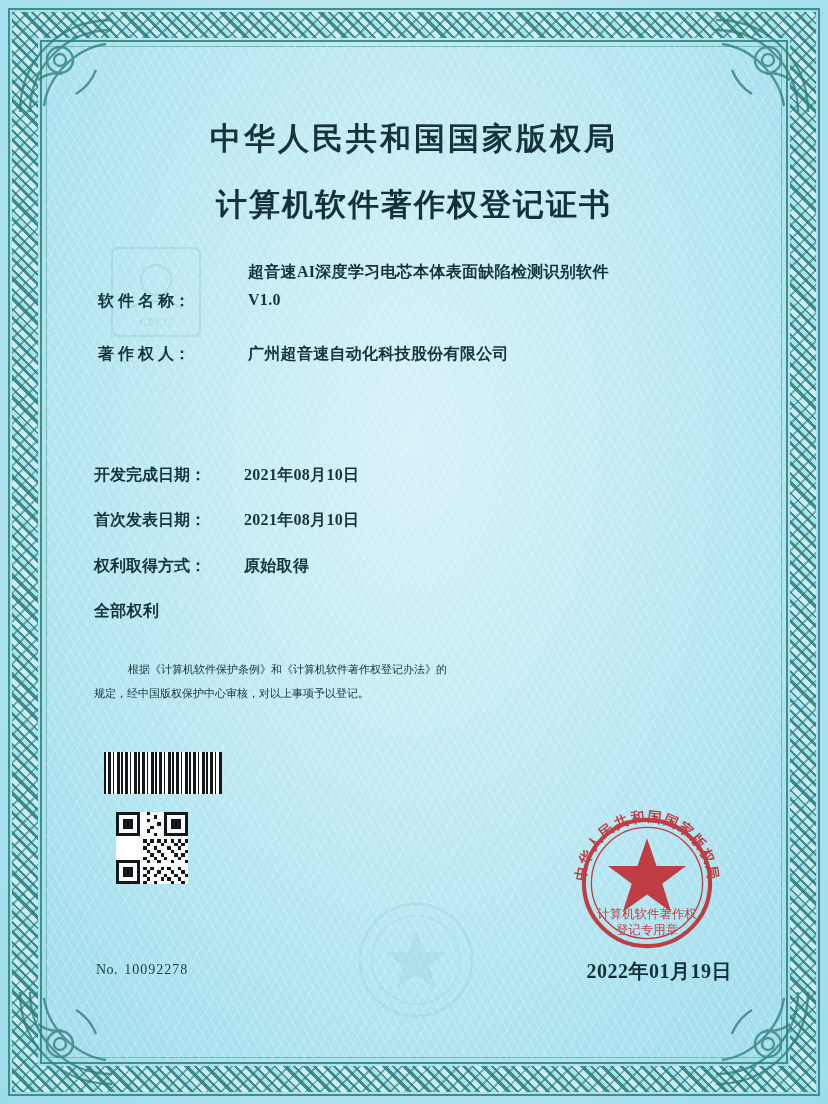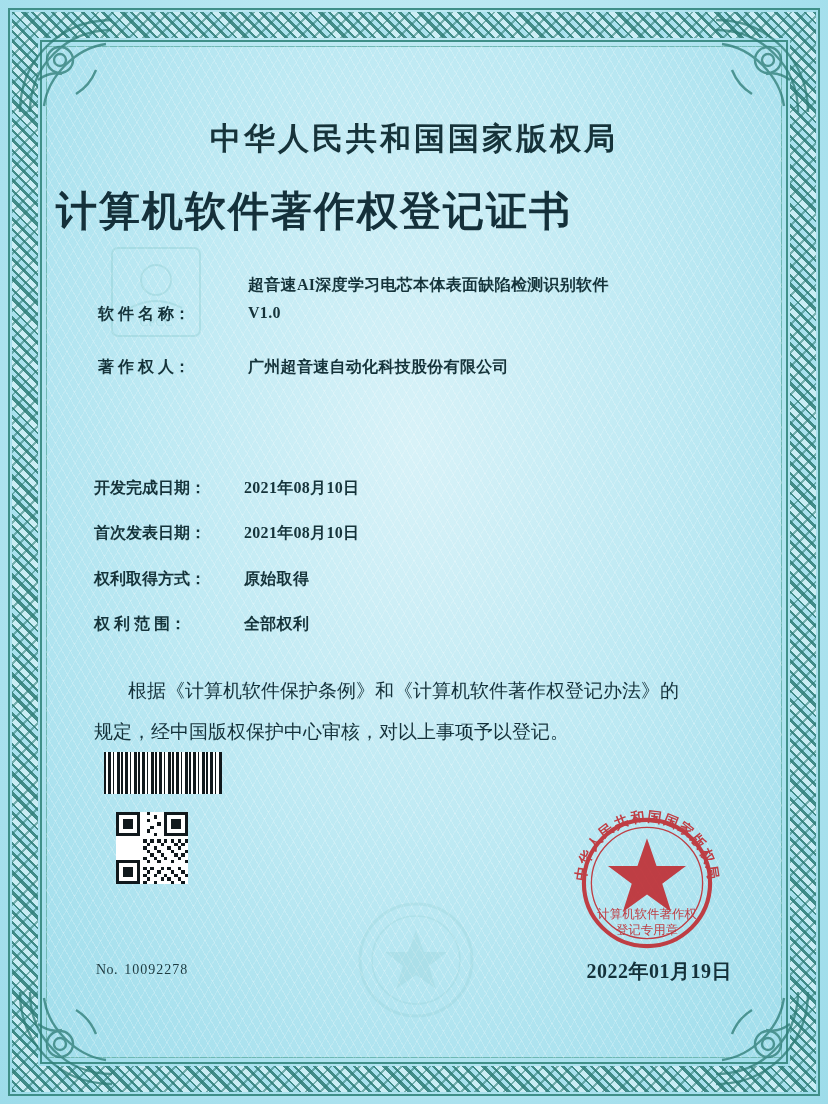--- a/index.html
+++ b/index.html
@@ -127,21 +127,22 @@
     margin-top: 62px;
     text-align: center;
     font-size: 31px;
     letter-spacing: 3px;
     color: #16333a;
     font-weight: bold;
     font-family: "Liberation Serif", "DejaVu Serif", serif;
   }
   .title-sub {
     margin-top: 24px;
-    font-size: 41px;
+    text-align: center;
+    font-size: 31px;
     letter-spacing: 2px;
     color: #14303a;
     font-weight: bold;
     font-family: "Liberation Serif", "DejaVu Serif", serif;
   }
 
   .certno-row {
     margin-top: 26px;
     text-align: right;
     padding-right: 18px;
@@ -178,21 +179,21 @@
   #f-owner { margin-top: 26px; padding-left: 42px; }
   #f-dev   { margin-top: 94px; padding-left: 38px; }
   #f-pub   { margin-top: 18px; padding-left: 38px; }
   #f-acq   { margin-top: 18px; padding-left: 38px; }
   #f-scope { margin-top: 18px; padding-left: 38px; }
   #f-reg   { margin-top: 18px; padding-left: 38px; }
 
   .paragraph {
     margin-top: 34px;
     padding: 0 16px 0 38px;
-    font-size: 19px;
+    font-size: 11px;
     line-height: 2.15;
     color: #14313a;
     text-align: justify;
   }
   .paragraph .indent { display: inline-block; width: 34px; }
 
   
   .codes {
     position: absolute;
     left: 104px;
@@ -348,21 +349,20 @@
       <div class="label">首次发表日期：</div>
       <div class="value">2021年08月10日</div>
     </div>
 
     <div class="field" id="f-acq">
       <div class="label">权利取得方式：</div>
       <div class="value">原始取得</div>
     </div>
 
     <div class="field" id="f-scope">
-      <div class="label">权 利 范 围：</div>
       <div class="value">全部权利</div>
     </div>
 
 
     <div class="paragraph">
       <span class="indent"></span><span>根据《计算机软件保护条例》和《计算机软件著作权登记办法》的</span><br>
       <span>规定，经中国版权保护中心审核，对以上事项予以登记。</span>
     </div>
   </div>
 

